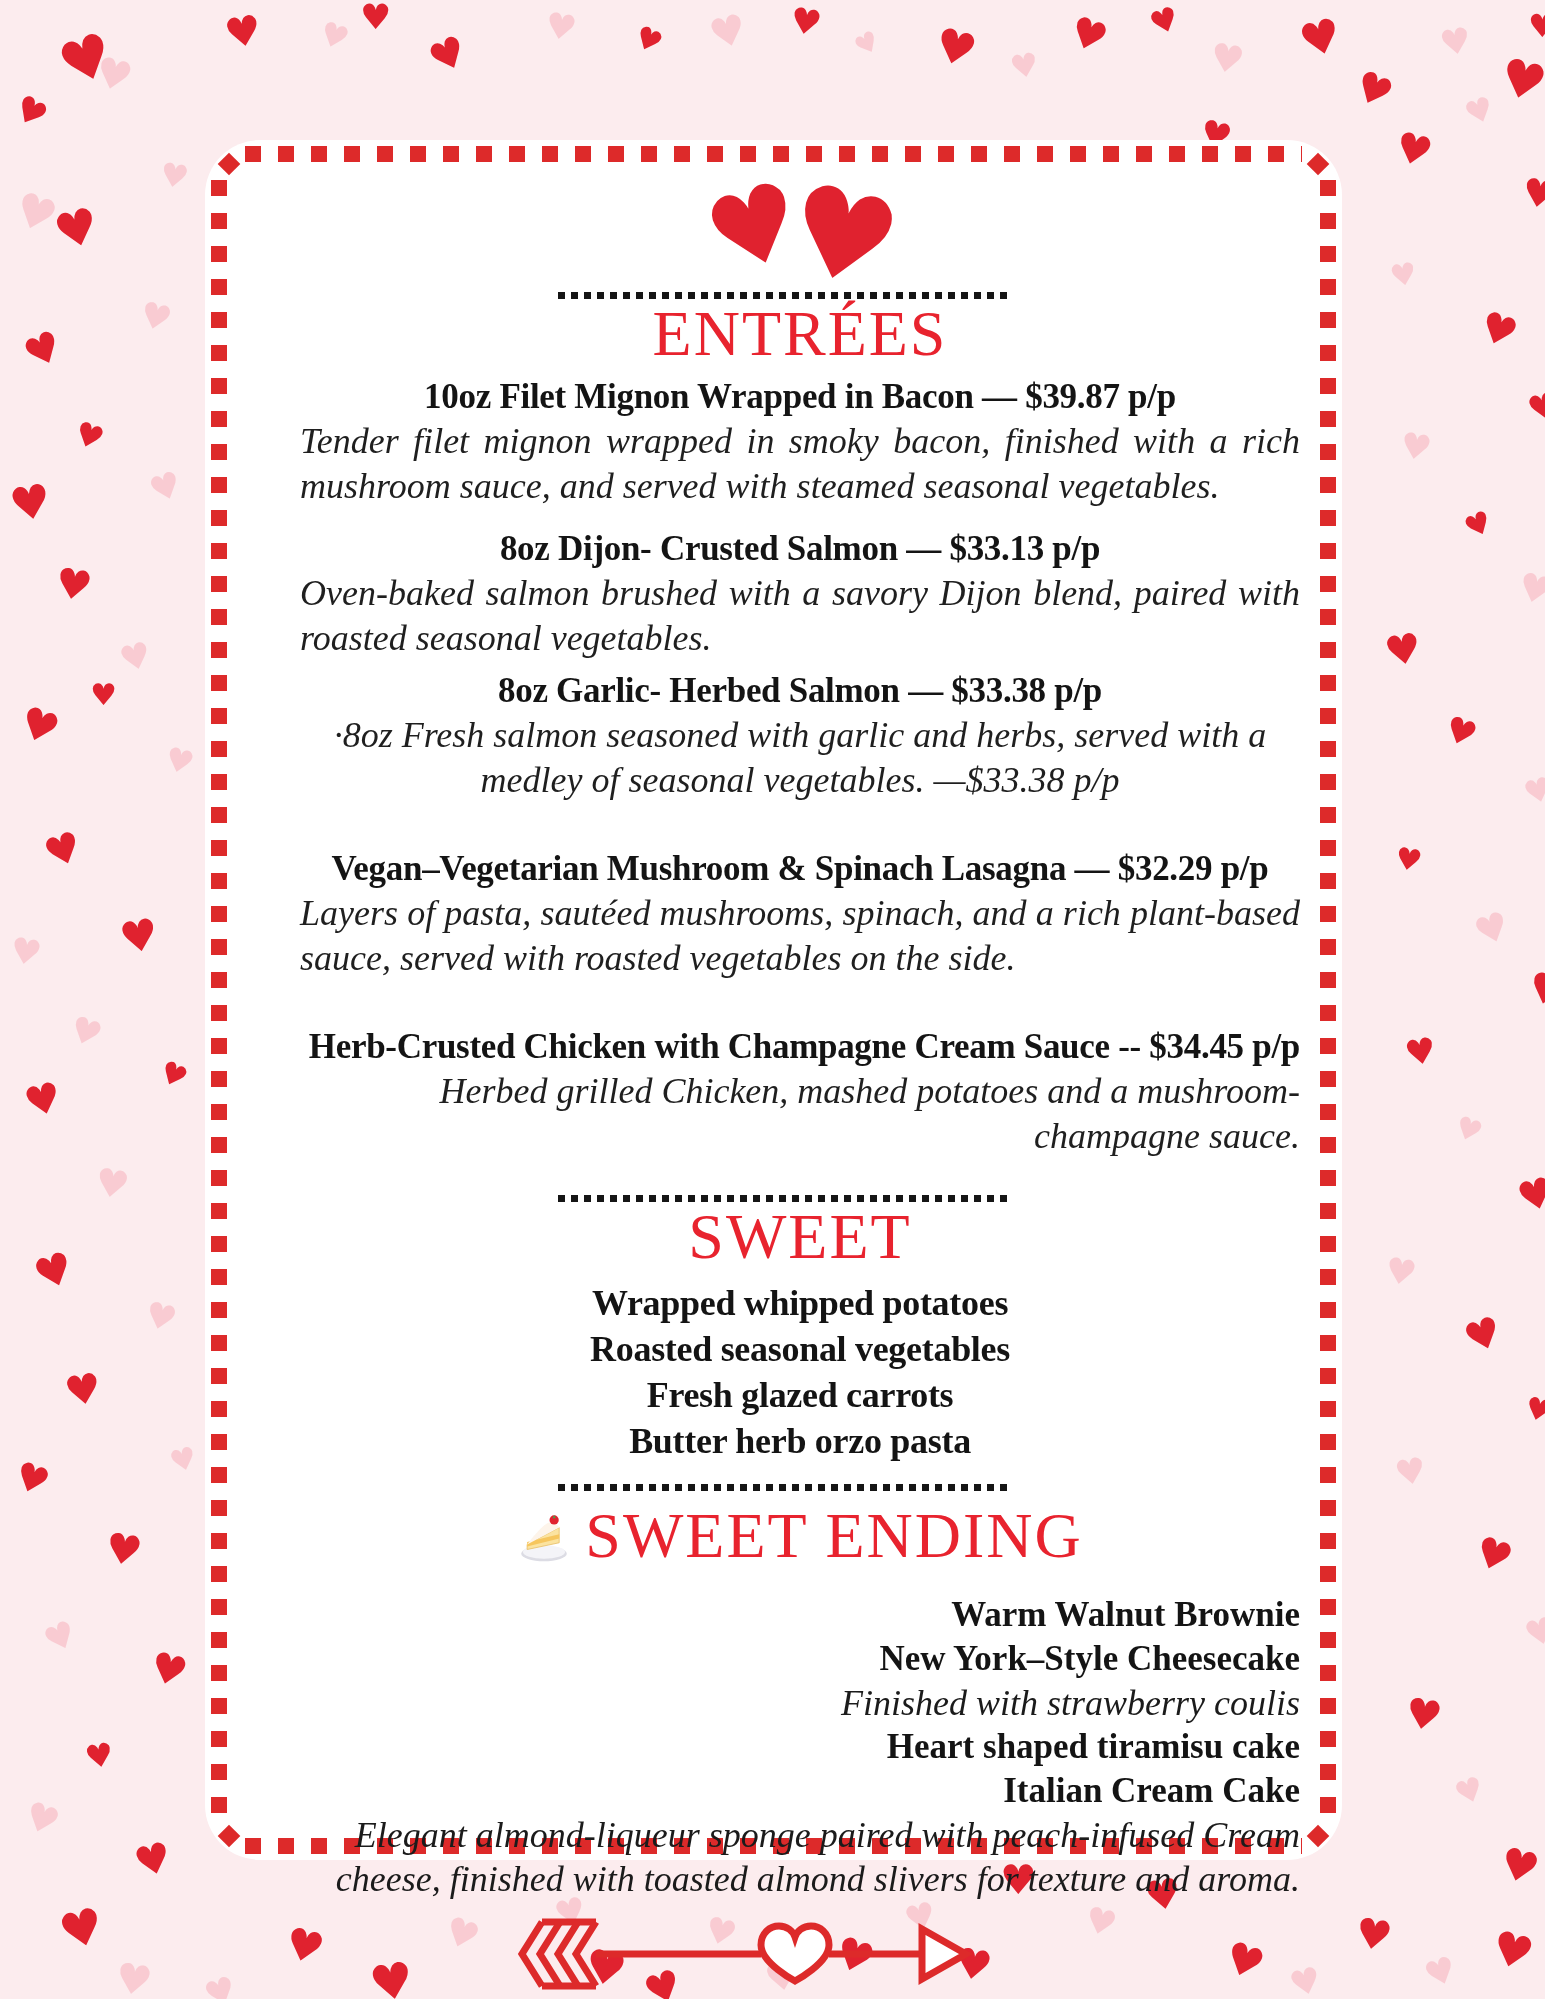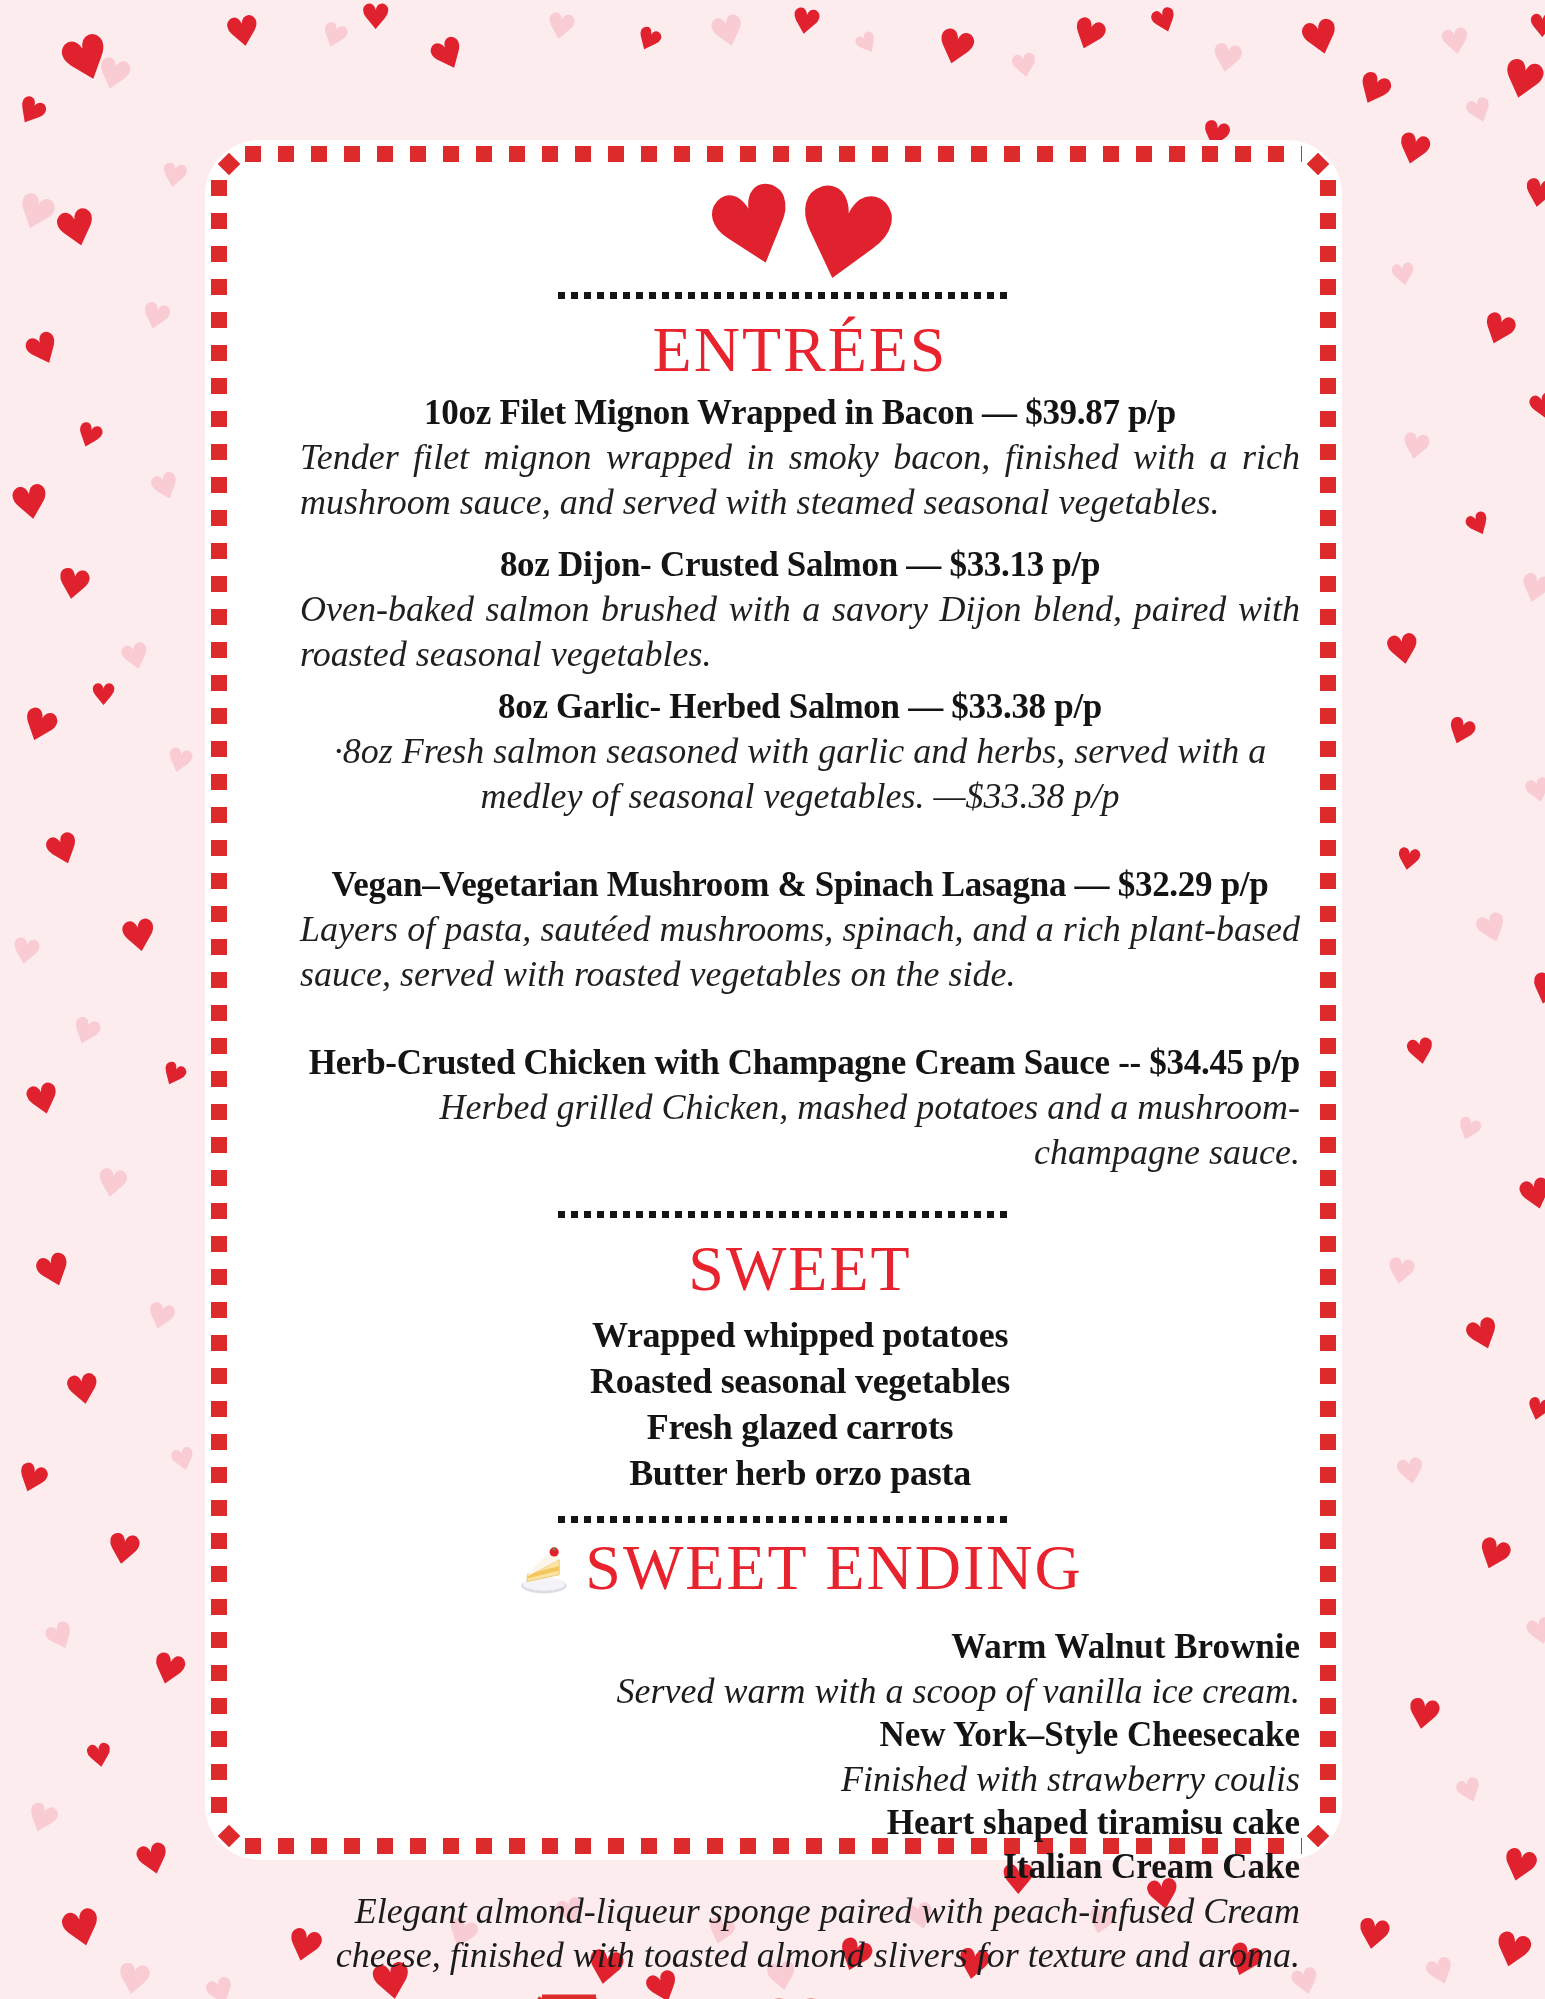--- a/index.html
+++ b/index.html
@@ -70,21 +70,21 @@
     width:455px; height:7px;
     margin:0 auto; transform:translateX(-15px);
     background:repeating-linear-gradient(90deg, #151515 0 7px, transparent 7px 13px);
   }
   .dots-1{ margin-top:4px; }
   .dots-2{ margin-top:36px; }
   .dots-3{ margin-top:20px; }
 
   .section-title{
     font-size:64px; font-weight:400; letter-spacing:2px;
-    color:var(--title-red); line-height:70px; margin-top:16px;
+    color:var(--title-red); line-height:70px; margin-top:0;
   }
   .sweet-title{
     display:flex; align-items:center; justify-content:center; gap:14px;
     margin-top:10px;
   }
   .cake-icon{ width:54px; height:54px; flex:0 0 auto; }
 
   .item-name{
     font-weight:bold; font-size:35px; line-height:44px;
     letter-spacing:-0.3px; color:#141414; margin-top:6px;
@@ -278,21 +278,20 @@
           <path d="M12 44.5 L50 35 L50 30 L12 39 Z" fill="#f6c65e"></path>
           <path d="M12 42 L50 22 C50 22 46 14 38 16 C30 18 12 42 12 42 Z" fill="#fdf4ea"></path>
           <circle cx="44" cy="13" r="5.5" fill="#e0222f"></circle>
           <path d="M44 7 L46 11 L42 11 Z" fill="#4a9d4a"></path>
         </svg>
         <h1 class="section-title" style="margin-top:0">SWEET ENDING</h1>
       </div>
 
       <div class="desserts">
         <div class="dessert-name">Warm Walnut Brownie</div>
-        <div class="dessert-desc">Served warm with a scoop of vanilla ice cream.</div>
         <div class="dessert-name">New York–Style Cheesecake</div>
         <div class="dessert-desc">Finished with strawberry coulis</div>
         <div class="dessert-name">Heart shaped tiramisu cake</div>
 
         <div class="dessert-name">Italian Cream Cake</div>
         <div class="dessert-desc">Elegant almond-liqueur sponge paired with peach-infused Cream cheese, finished with toasted almond slivers for texture and aroma.</div>
       </div>
 
       <div class="arrow-wrap">
         <svg class="arrow-svg" viewBox="0 0 470 74" fill="none">

